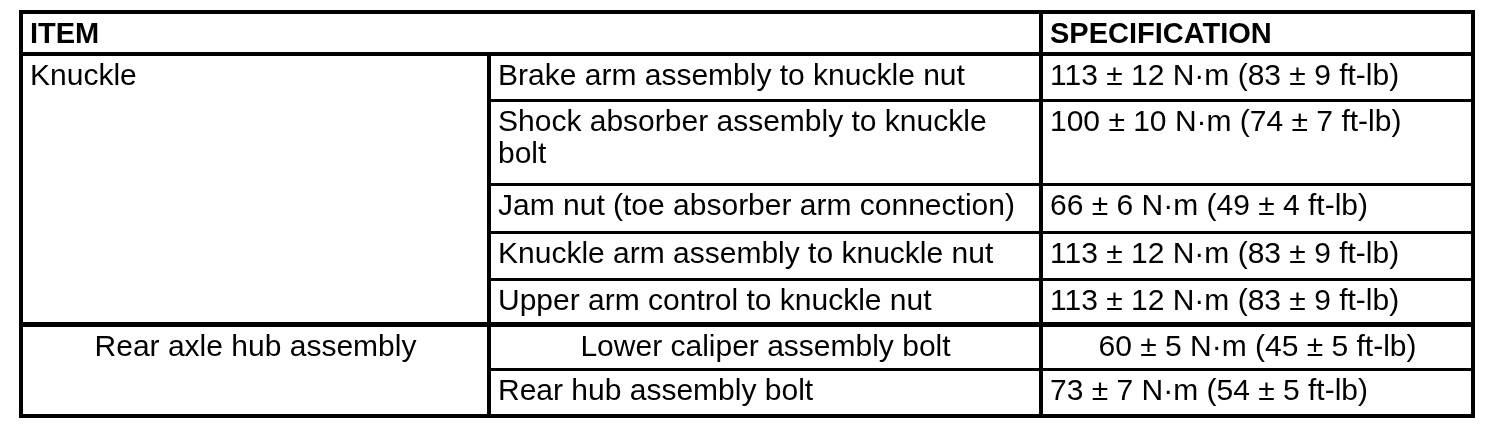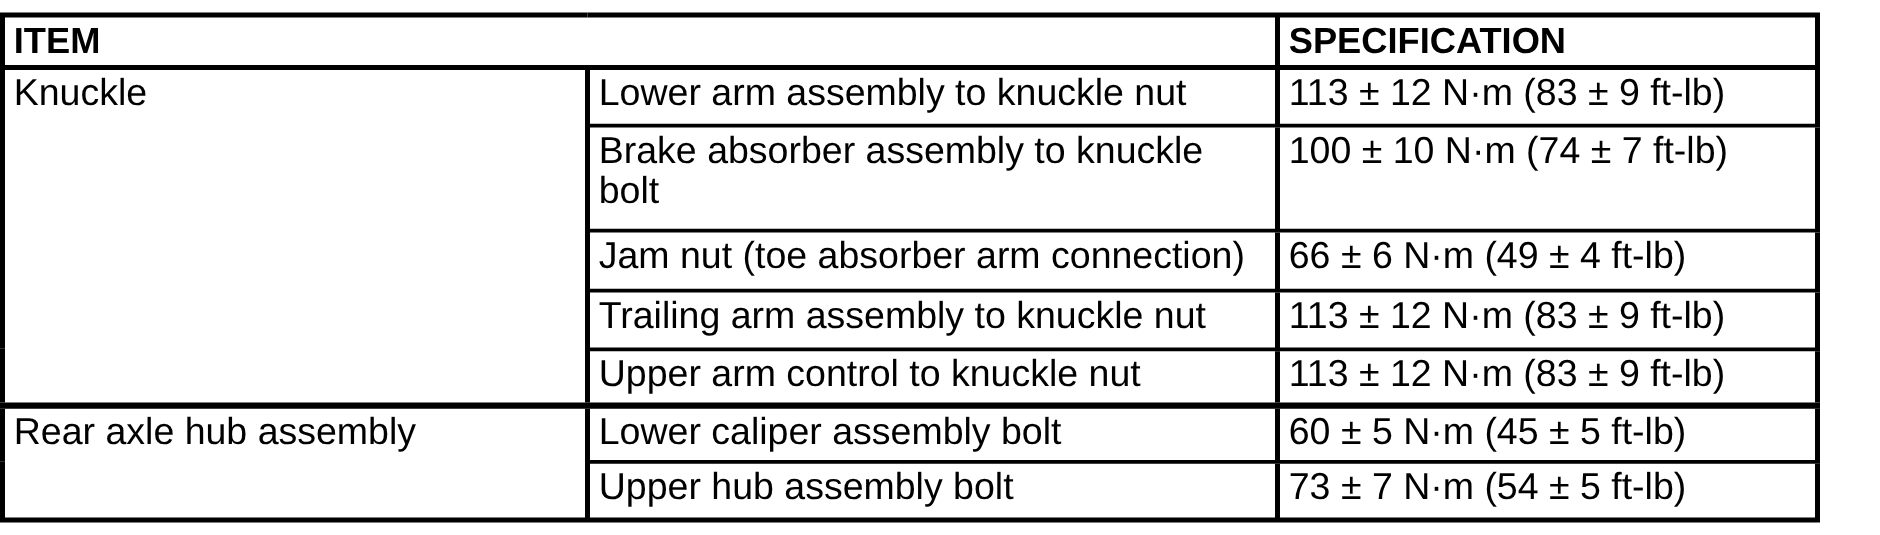--- a/index.html
+++ b/index.html
@@ -7,21 +7,21 @@
   body {
     width: 1504px;
     height: 428px;
     position: relative;
     font-family: "Liberation Sans", "DejaVu Sans", sans-serif;
     color: #000000;
     overflow: hidden;
   }
   table.spec-table {
     position: absolute;
-    left: 0;
+    left: 19px;
     top: 10px;
     border-collapse: collapse;
     table-layout: fixed;
     border: 4px solid #000000;
   }
   col.c1 { width: 468px; }
   col.c2 { width: 552px; }
   col.c3 { width: 432px; }
   table.spec-table td {
     border-style: solid;
@@ -32,62 +32,62 @@
     font-size: 30px;
     line-height: 32px;
     overflow: hidden;
   }
   tr.hdr td {
     font-weight: bold;
     font-size: 29px;
     border-bottom-width: 4px;
   }
   td.comp { padding-right: 31px; }
-  tr.section-start td { border-top-width: 5px; }
+  tr.section-start td { border-top-width: 5px; text-align: center; }
 </style>
 </head>
 <body>
 
 <table class="spec-table">
   <colgroup>
       <col class="c1">
       <col class="c2">
       <col class="c3">
     </colgroup>
   <tbody>
     <tr class="hdr" style="height:42px">
       <td colspan="2">ITEM</td>
       <td>SPECIFICATION</td>
     </tr>
 
     <tr style="height:46px">
       <td rowspan="5">Knuckle</td>
-      <td class="comp">Lower arm assembly to knuckle nut</td>
+      <td class="comp">Brake arm assembly to knuckle nut</td>
       <td class="spec">113 ± 12 N·m (83 ± 9 ft-lb)</td>
     </tr>
     <tr style="height:84px">
-      <td class="comp">Brake absorber assembly to knuckle bolt</td>
+      <td class="comp">Shock absorber assembly to knuckle bolt</td>
       <td class="spec">100 ± 10 N·m (74 ± 7 ft-lb)</td>
     </tr>
     <tr style="height:48px">
       <td class="comp">Jam nut (toe absorber arm connection)</td>
       <td class="spec">66 ± 6 N·m (49 ± 4 ft-lb)</td>
     </tr>
     <tr style="height:47px">
-      <td class="comp">Trailing arm assembly to knuckle nut</td>
+      <td class="comp">Knuckle arm assembly to knuckle nut</td>
       <td class="spec">113 ± 12 N·m (83 ± 9 ft-lb)</td>
     </tr>
     <tr style="height:45px">
       <td class="comp">Upper arm control to knuckle nut</td>
       <td class="spec">113 ± 12 N·m (83 ± 9 ft-lb)</td>
     </tr>
 
     <tr class="section-start" style="height:45px">
       <td rowspan="2">Rear axle hub assembly</td>
       <td class="comp">Lower caliper assembly bolt</td>
       <td class="spec">60 ± 5 N·m (45 ± 5 ft-lb)</td>
     </tr>
     <tr style="height:47px">
-      <td class="comp">Upper hub assembly bolt</td>
+      <td class="comp">Rear hub assembly bolt</td>
       <td class="spec">73 ± 7 N·m (54 ± 5 ft-lb)</td>
     </tr>
   </tbody>
 </table>
 
 </body></html>

